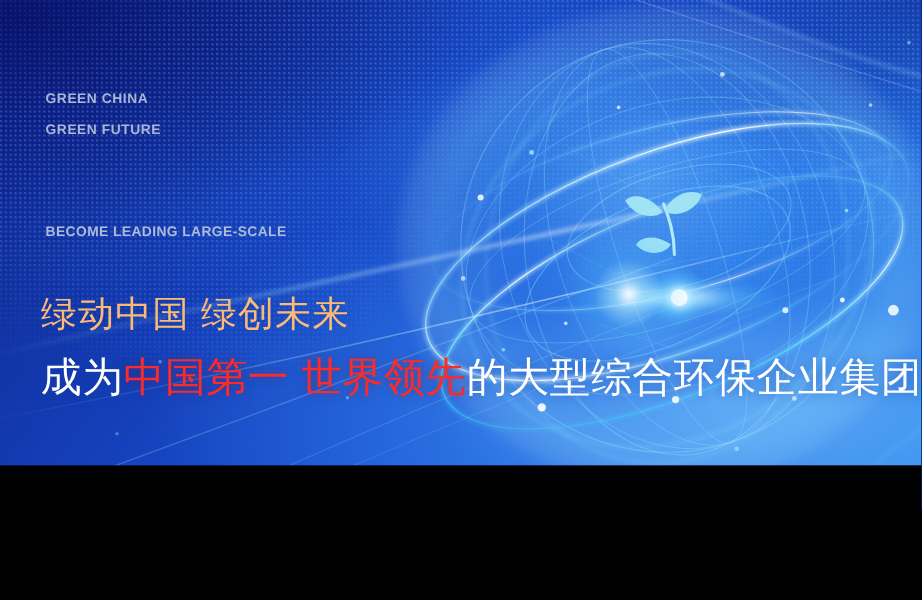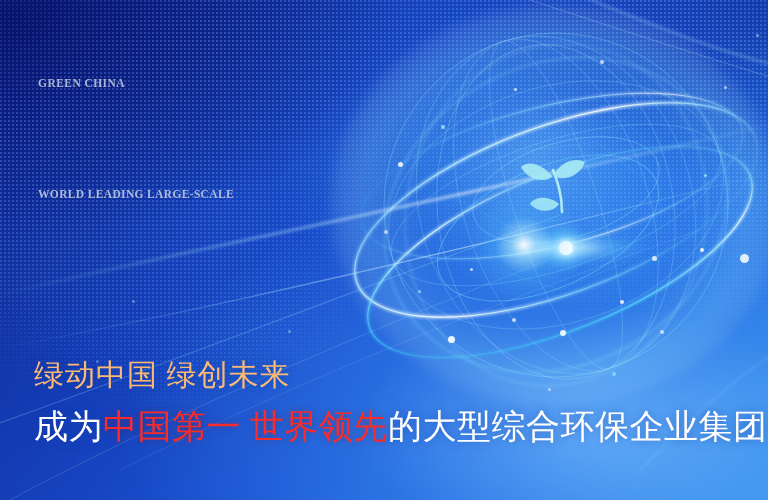--- a/index.html
+++ b/index.html
@@ -4,23 +4,23 @@
 <title>Green China Banner</title>
 <style>
   html, body {
     margin: 0;
     padding: 0;
     background: #000;
   }
   #banner {
     position: relative;
     width: 768px;
-    height: 500px;
+    height: 388px;
     overflow: hidden;
-    font-family: Liberation Serif, serif;
+    font-family: Liberation Sans, sans-serif;
     background: #123ec4;
   }
 
   
   .layer {
     position: absolute;
     inset: 0;
     pointer-events: none;
   }
   #bg-base {
@@ -282,24 +282,25 @@
   <div class="particle cyan" style="left:612px;top:372px;width:4px;height:4px;opacity:.6"></div>
   <div class="particle" style="left:548px;top:388px;width:3px;height:3px;opacity:.55"></div>
   <div class="particle cyan" style="left:288px;top:330px;width:3px;height:3px;opacity:.45"></div>
   <div class="particle" style="left:132px;top:300px;width:3px;height:3px;opacity:.35"></div>
   <div class="particle cyan" style="left:96px;top:360px;width:3px;height:3px;opacity:.35"></div>
   <div class="particle" style="left:724px;top:86px;width:3px;height:3px;opacity:.6"></div>
   <div class="particle cyan" style="left:756px;top:34px;width:3px;height:3px;opacity:.55"></div>
 
   <div id="eyebrow-block">
     <div class="eyebrow-line">GREEN CHINA</div>
+    <div class="eyebrow-line">GREEN FUTURE</div>
   </div>
 
   <div id="tagline-block">
-    <div class="tagline-line">WORLD LEADING LARGE-SCALE</div>
+    <div class="tagline-line">BECOME LEADING LARGE-SCALE</div>
   </div>
 
   <div id="headline-block">
     <div id="headline-line-1">绿动中国 绿创未来</div>
     <div id="headline-line-2"><span>成为</span><span class="hl-accent">中国第一 世界领先</span><span>的大型综合环保企业集团</span></div>
   </div>
 
 </div>
 
 </body></html>

